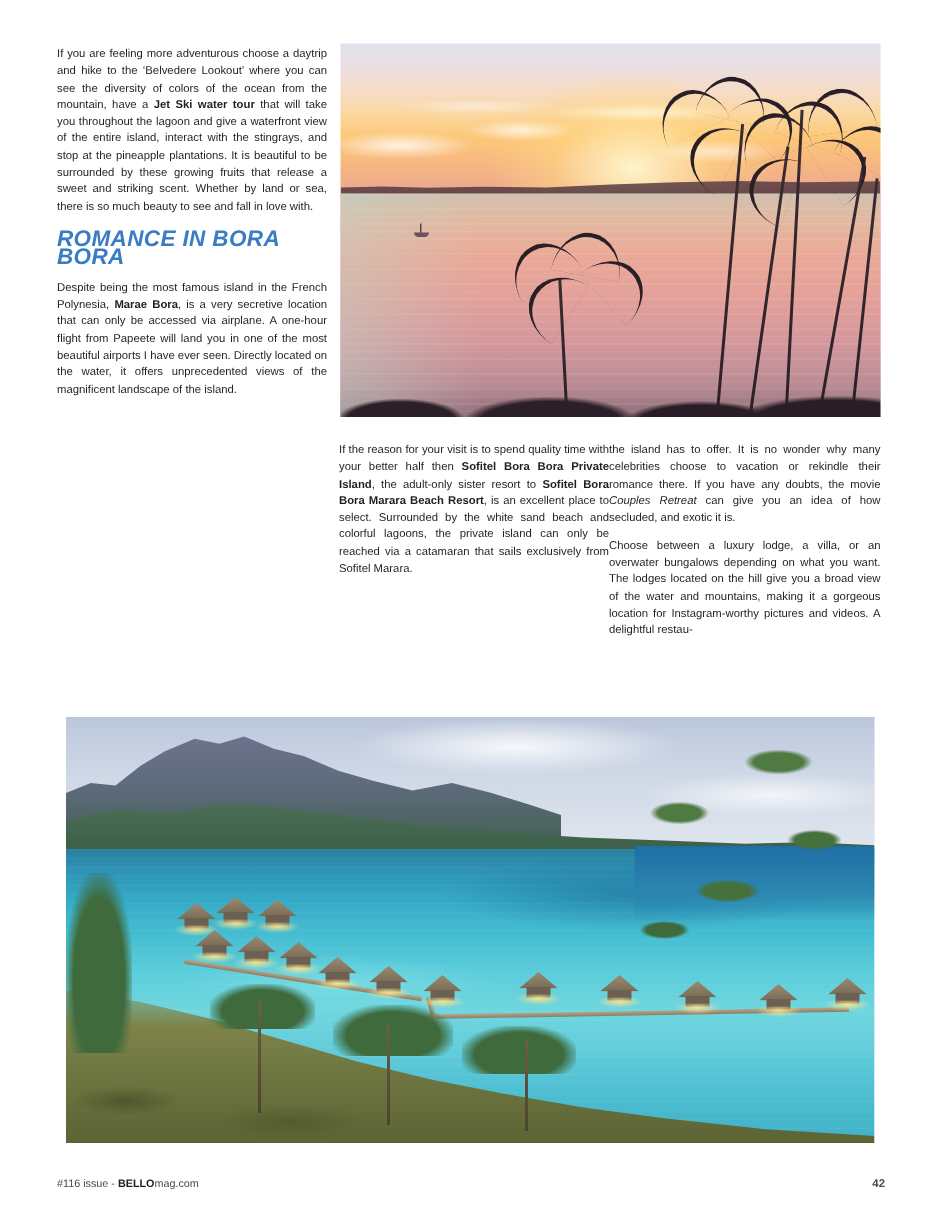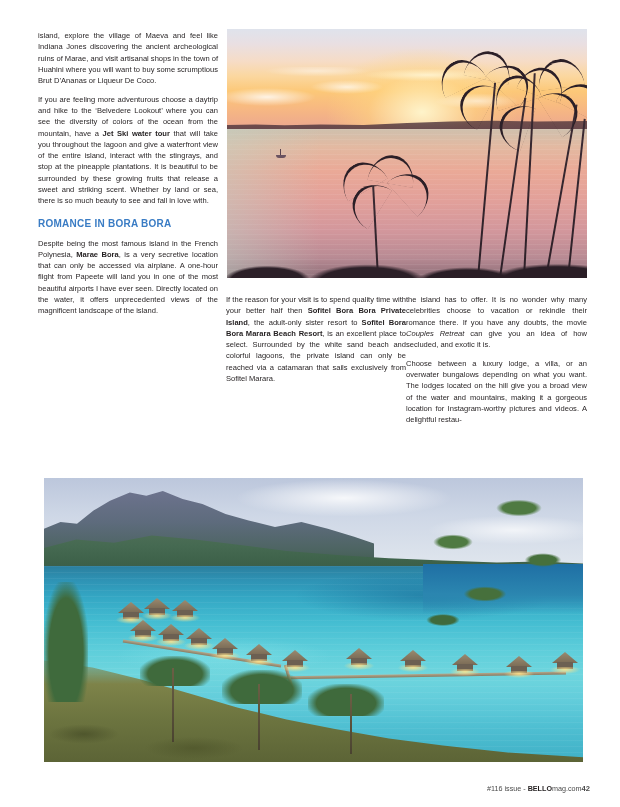--- a/index.html
+++ b/index.html
@@ -39,25 +39,26 @@
   .col b { font-weight: bold; }
   .col i { }
 
   #col-1 { left: 38px; top: 30px;  width: 180px; }
   #col-2 { left: 226px; top: 294px; width: 180px; }
   #col-3 { left: 406px; top: 294px; width: 181px; }
 
   .section-heading {
     color: #3a7cc4;
     font-weight: bold;
-    font-size: 10px;
+    font-size: 15px;
     letter-spacing: 0.25px;
     line-height: 12px;
     margin: 11px 0 8px 0;
     text-align: left;
+    font-style: italic;
   }
 
   
   .photo {
     position: absolute;
     overflow: hidden;
   }
 
   
   #photo-sunset {
@@ -279,21 +280,21 @@
   .footer {
     position: absolute;
     left: 38px;
     right: 30px;
     top: 782px;
     height: 12px;
     font-size: 7.2px;
     color: #4a4a4a;
     display: flex;
     align-items: center;
-    justify-content: flex-end;
+    justify-content: space-between;
   }
   .footer .issue b { font-weight: bold; color: #231f20; }
   .footer .pageno { font-size: 7.6px; color: #4a4a4a; font-weight: bold; }
 </style>
 </head>
 <body>
 
 <div class="page">
 
   <div class="photo" id="photo-sunset">
@@ -322,21 +323,20 @@
       <div class="frond" style="left:326px; top:54px;  transform: rotate(28deg);"></div>
       <div class="frond" style="left:118px; top:132px; transform: rotate(-30deg);"></div>
       <div class="frond" style="left:140px; top:126px; transform: rotate(10deg);"></div>
       <div class="frond" style="left:152px; top:142px; transform: rotate(48deg);"></div>
       <div class="frond" style="left:130px; top:152px; transform: rotate(-58deg);"></div>
     </div>
     <div class="scrub"></div>
   </div>
 
   <div class="col" id="col-1">
-    <p>island, explore the village of Maeva and feel like Indiana Jones discovering the ancient archeological ruins of Marae, and visit artisanal shops in the town of Huahini where you will want to buy some scrumptious Brut D’Ananas or Liqueur De Coco.</p>
     <p>If you are feeling more adventurous choose a daytrip and hike to the ‘Belvedere Lookout’ where you can see the diversity of colors of the ocean from the mountain, have a <b>Jet Ski water tour</b> that will take you throughout the lagoon and give a waterfront view of the entire island, interact with the stingrays, and stop at the pineapple plantations. It is beautiful to be surrounded by these growing fruits that release a sweet and striking scent. Whether by land or sea, there is so much beauty to see and fall in love with.</p>
     <div class="section-heading">ROMANCE IN BORA BORA</div>
     <p>Despite being the most famous island in the French Polynesia, <b>Marae Bora</b>, is a very secretive location that can only be accessed via airplane. A one-hour flight from Papeete will land you in one of the most beautiful airports I have ever seen. Directly located on the water, it offers unprecedented views of the magnificent landscape of the island.</p>
   </div>
 
   <div class="col" id="col-2">
     <p>If the reason for your visit is to spend quality time with your better half then <b>Sofitel Bora Bora Private Island</b>, the adult-only sister resort to <b>Sofitel Bora Bora Marara Beach Resort</b>, is an excellent place to select. Surrounded by the white sand beach and colorful lagoons, the private island can only be reached via a catamaran that sails exclusively from Sofitel Marara.</p>
   </div>
 
   <div class="col" id="col-3">

